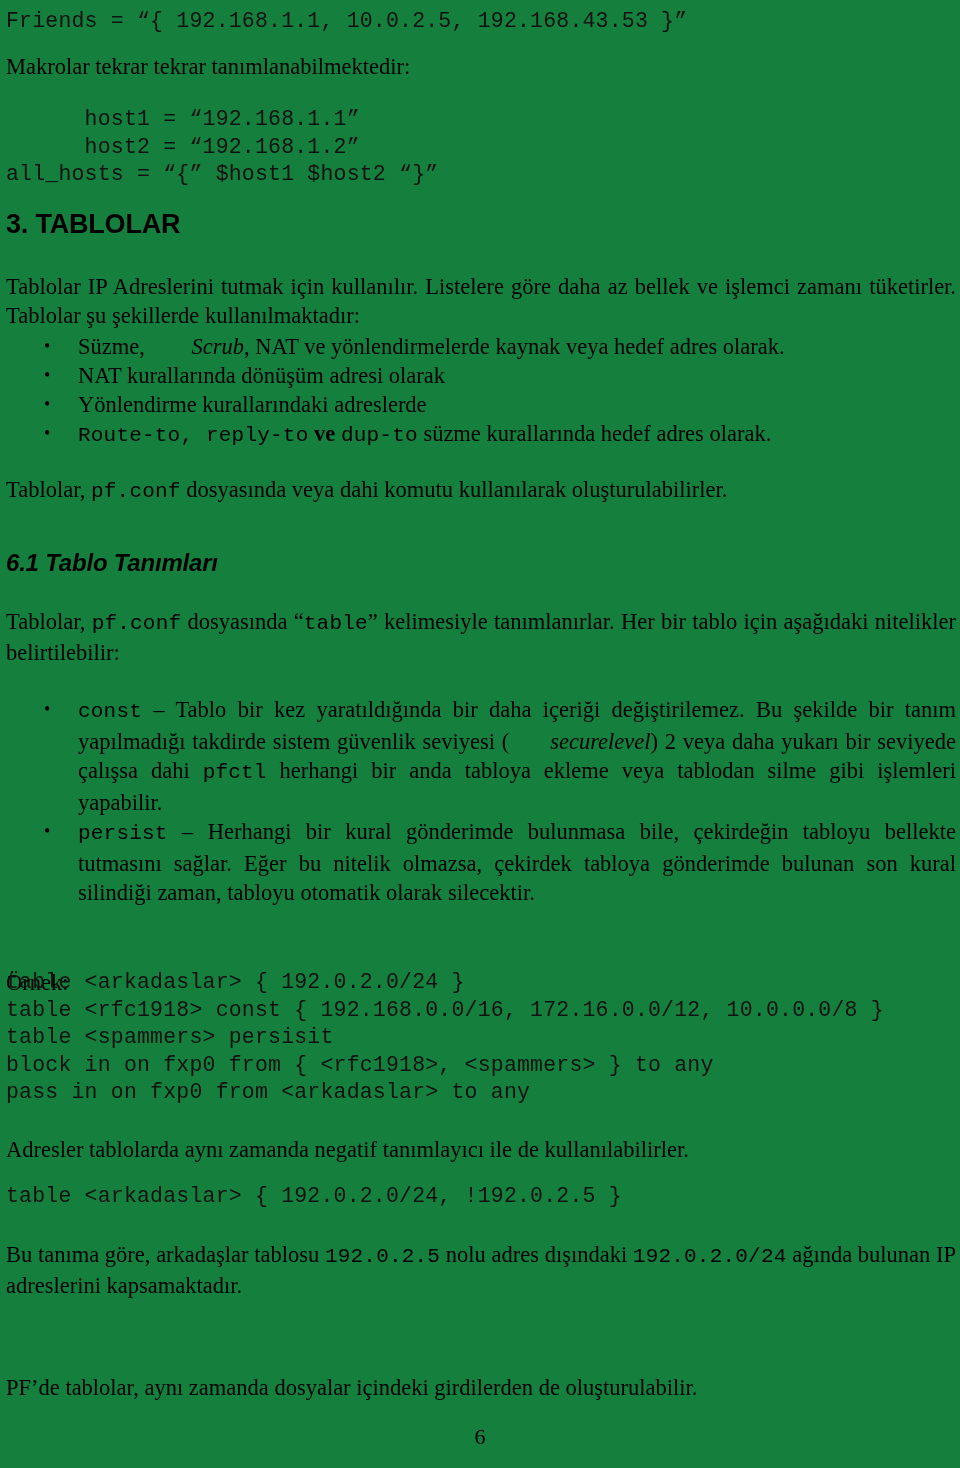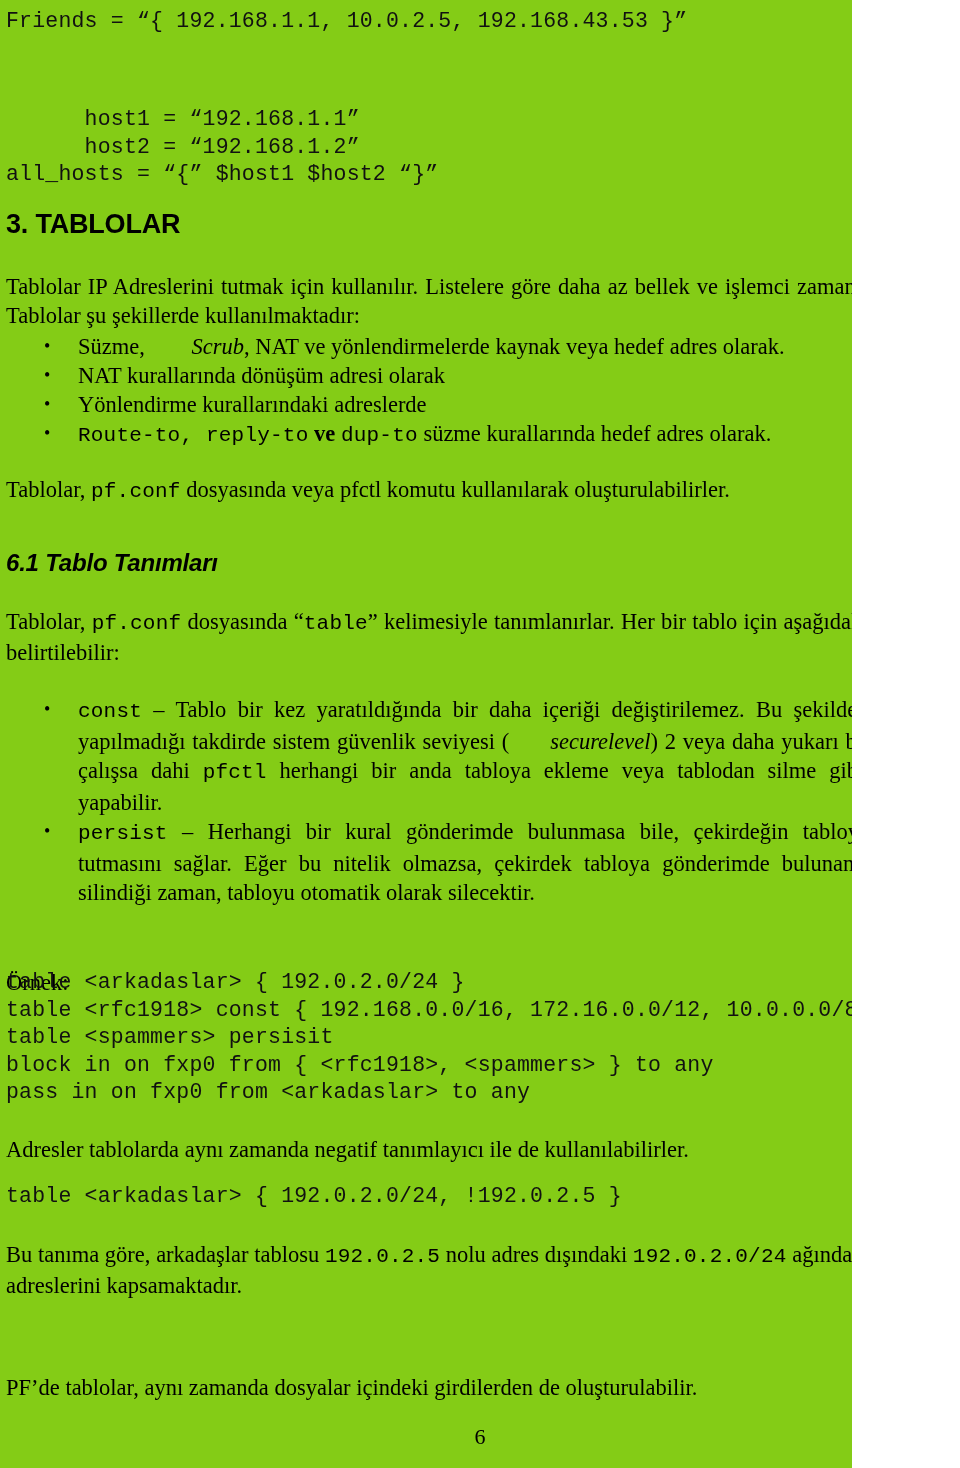--- a/index.html
+++ b/index.html
@@ -2,23 +2,23 @@
 <html><head>
 <meta charset="utf-8">
 <style>
   html, body {
     margin: 0;
     padding: 0;
     background: #ffffff;
   }
   .page {
     position: relative;
-    width: 852px;
+    width: 960px;
     height: 1468px;
-    background: #84cc16;
+    background: #15803d;
     overflow: hidden;
     color: #000000;
   }
   .serif {
     font-family: "Liberation Serif", "DejaVu Serif", serif;
   }
   .mono {
     font-family: "Liberation Mono", "DejaVu Sans Mono", monospace;
   }
 
@@ -125,20 +125,21 @@
   .ital { font-style: italic; margin-left: 41px; }
   .bold { font-weight: bold; }
 </style>
 </head>
 <body>
 
 <div class="page">
 
   <div class="code-block" style="top:8px;">Friends = “{ 192.168.1.1, 10.0.2.5, 192.168.43.53 }”</div>
 
+  <div class="para nojust" style="top:52px;">Makrolar tekrar tekrar tanımlanabilmektedir:</div>
 
   <div class="code-block" style="top:106px;text-align:center;">host1 = “192.168.1.1”
 host2 = “192.168.1.2”
 all_hosts = “{” $host1 $host2 “}”</div>
 
   <div class="h1" style="top:209px;">3. TABLOLAR</div>
 
   <div class="para" style="top:272px;">Tablolar IP Adreslerini tutmak için kullanılır. Listelere göre daha az bellek ve işlemci zamanı tüketirler. Tablolar şu şekillerde kullanılmaktadır:</div>
 
   <ul class="bullet-list list-1" style="top:332px;">
@@ -154,21 +155,21 @@
       <span class="dot">•</span>
       <span><span class="serif">Yönlendirme kurallarındaki adreslerde</span></span>
     </li>
     <li class="bullet-item tight">
       <span class="dot">•</span>
       <span><span class="mono">Route-to, reply-to</span><span class="serif bold"> ve </span><span class="mono">dup-to</span><span class="serif"> süzme kurallarında hedef adres olarak.</span></span>
     </li>
   </ul>
 
   <div class="para nojust" style="top:475px;">
-    <span class="serif">Tablolar, </span><span class="mono">pf.conf</span><span class="serif"> dosyasında veya pfctl komutu kullanılarak oluşturulabilirler.</span>
+    <span class="serif">Tablolar, </span><span class="mono">pf.conf</span><span class="serif"> dosyasında veya dahi komutu kullanılarak oluşturulabilirler.</span>
   </div>
 
   <div class="h2" style="top:549px;">6.1 Tablo Tanımları</div>
 
   <div class="para" style="top:607px;">
     <span class="serif">Tablolar, </span><span class="mono">pf.conf</span><span class="serif"> dosyasında “</span><span class="mono">table</span><span class="serif">” kelimesiyle tanımlanırlar. Her bir tablo için aşağıdaki nitelikler belirtilebilir:</span>
   </div>
 
   <ul class="bullet-list list-2" style="top:695px;">
     <li class="bullet-item">

